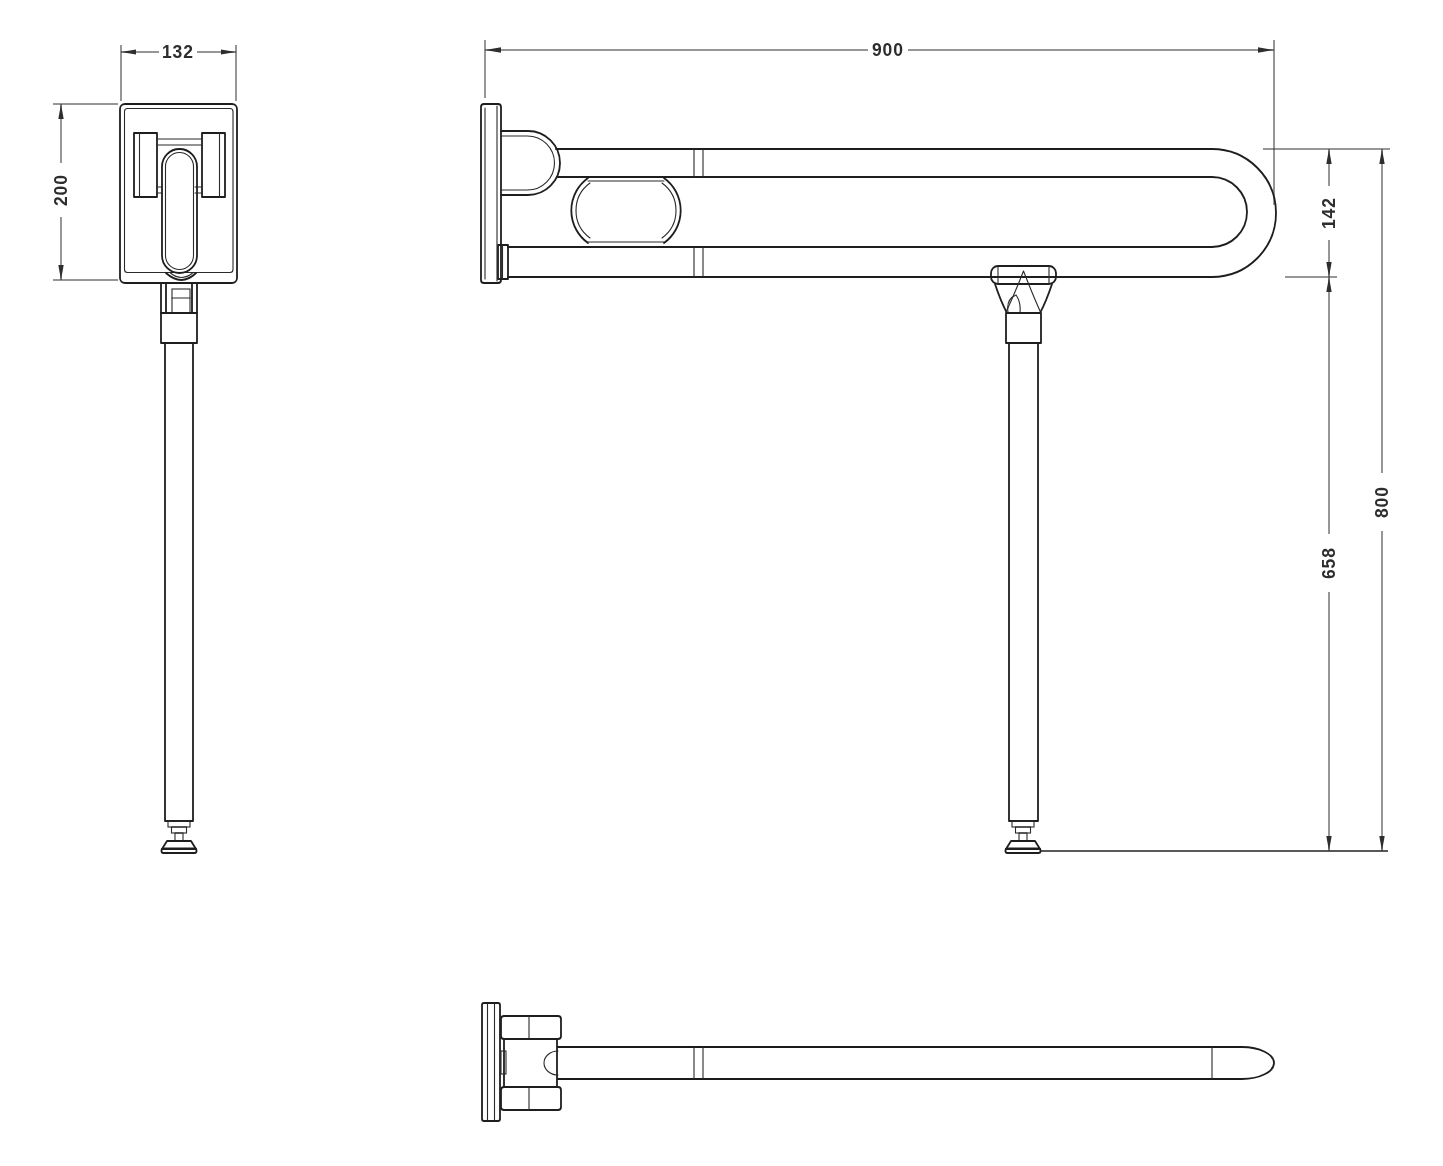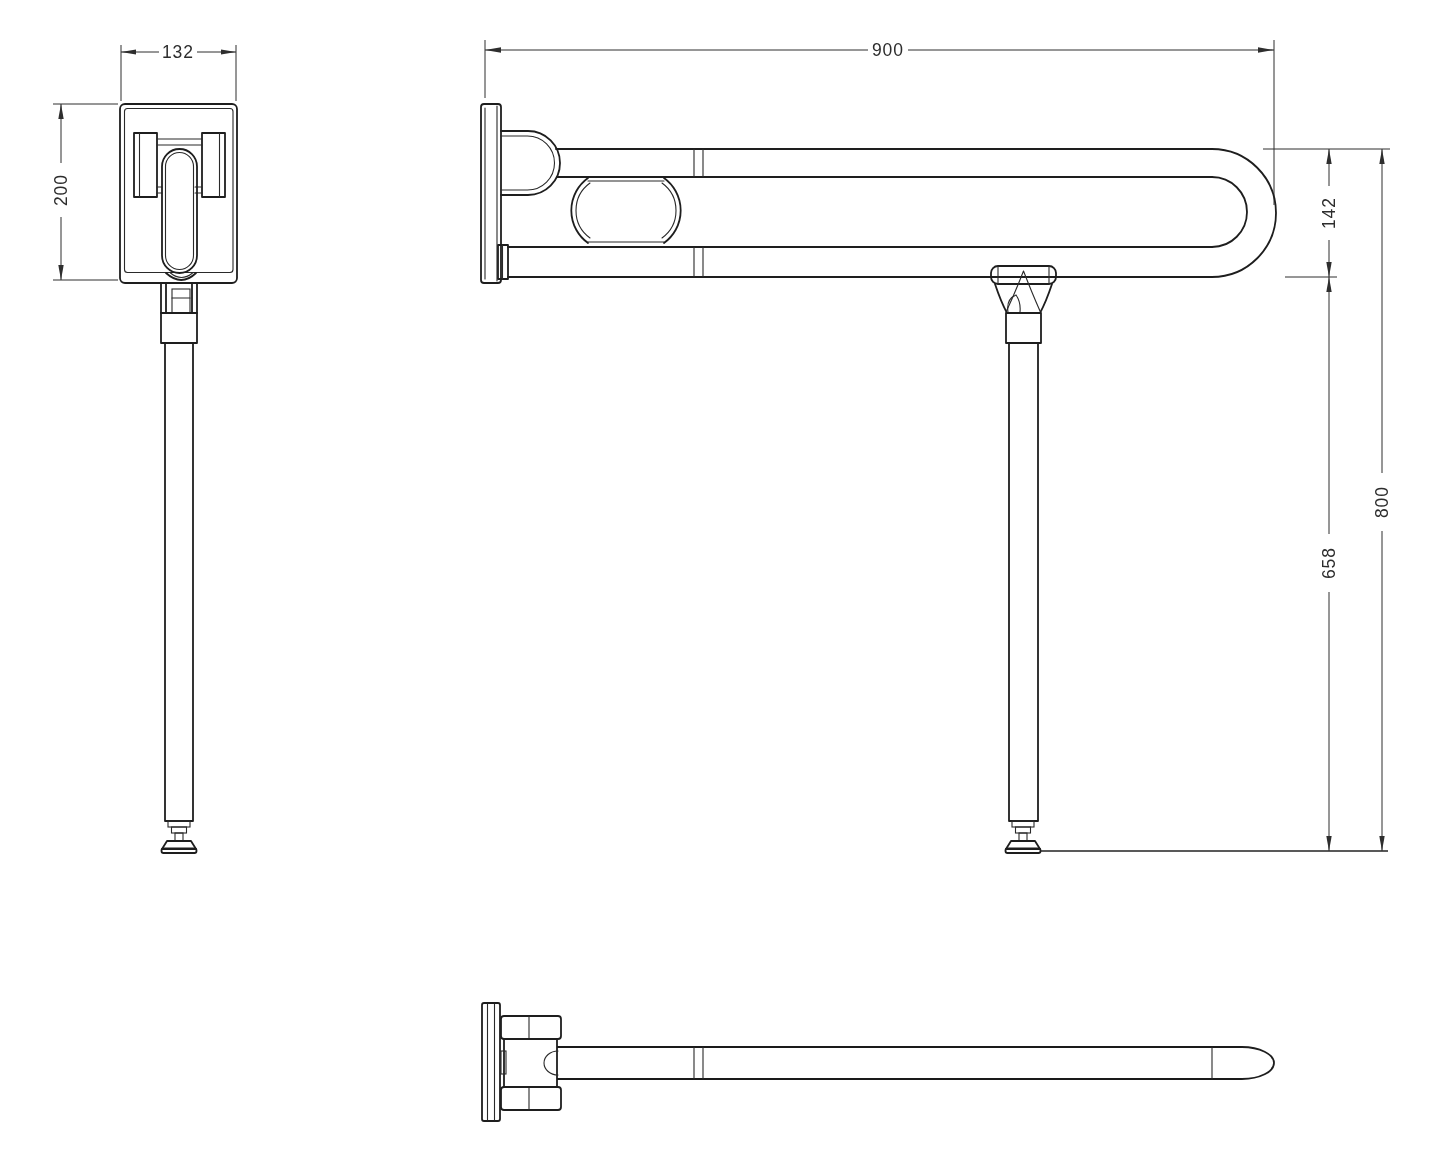--- a/index.html
+++ b/index.html
@@ -2,21 +2,21 @@
 <html><head>
 <meta charset="utf-8">
 <style>
   html,body{margin:0;padding:0;}
   body{
     width:1443px;height:1166px;
     background:#ffffff;
     font-family:"Liberation Sans", sans-serif;
     overflow:hidden;
   }
-  .sheet{width:1443px;height:1166px;position:relative;}
+  .sheet{width:1443px;height:1166px;position:relative;font-weight:bold;}
   svg{display:block;}
   .part{stroke:#1e1e1e;fill:none;stroke-width:1.8;stroke-linecap:round;stroke-linejoin:round;}
   .part-heavy{stroke:#1a1a1a;fill:none;stroke-width:2.2;stroke-linecap:butt;stroke-linejoin:round;}
   .detail{stroke:#2a2a2a;fill:none;stroke-width:1.1;stroke-linecap:round;}
   .dim{stroke:#2e2e2e;fill:none;stroke-width:1;stroke-linecap:butt;}
   .dimext{stroke:#2e2e2e;fill:none;stroke-width:1;stroke-linecap:butt;}
   .floorline{stroke:#222;fill:none;stroke-width:1.7;}
   .arrow{fill:#2e2e2e;stroke:none;}
   .dimtext{
     font-family:"Liberation Sans", sans-serif;

